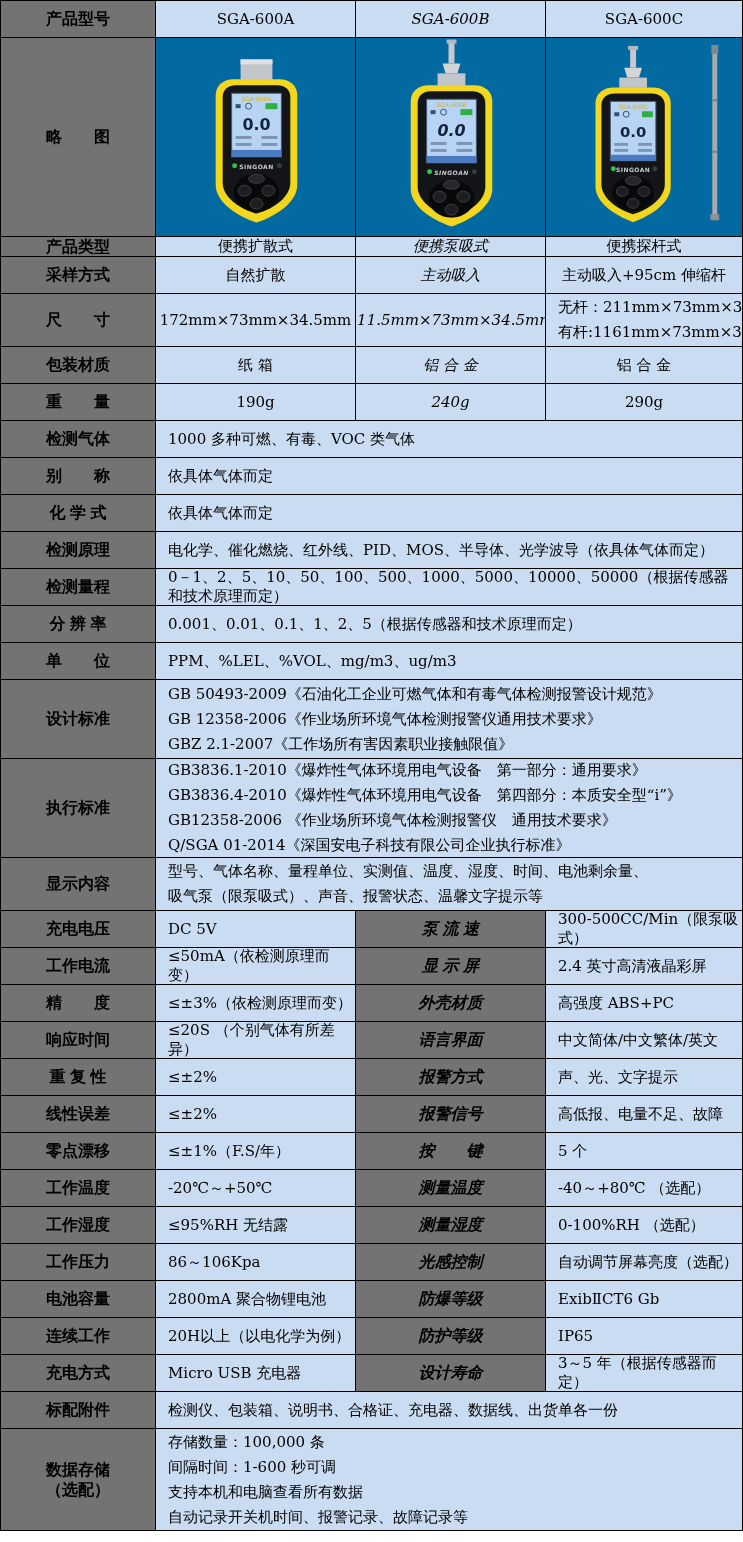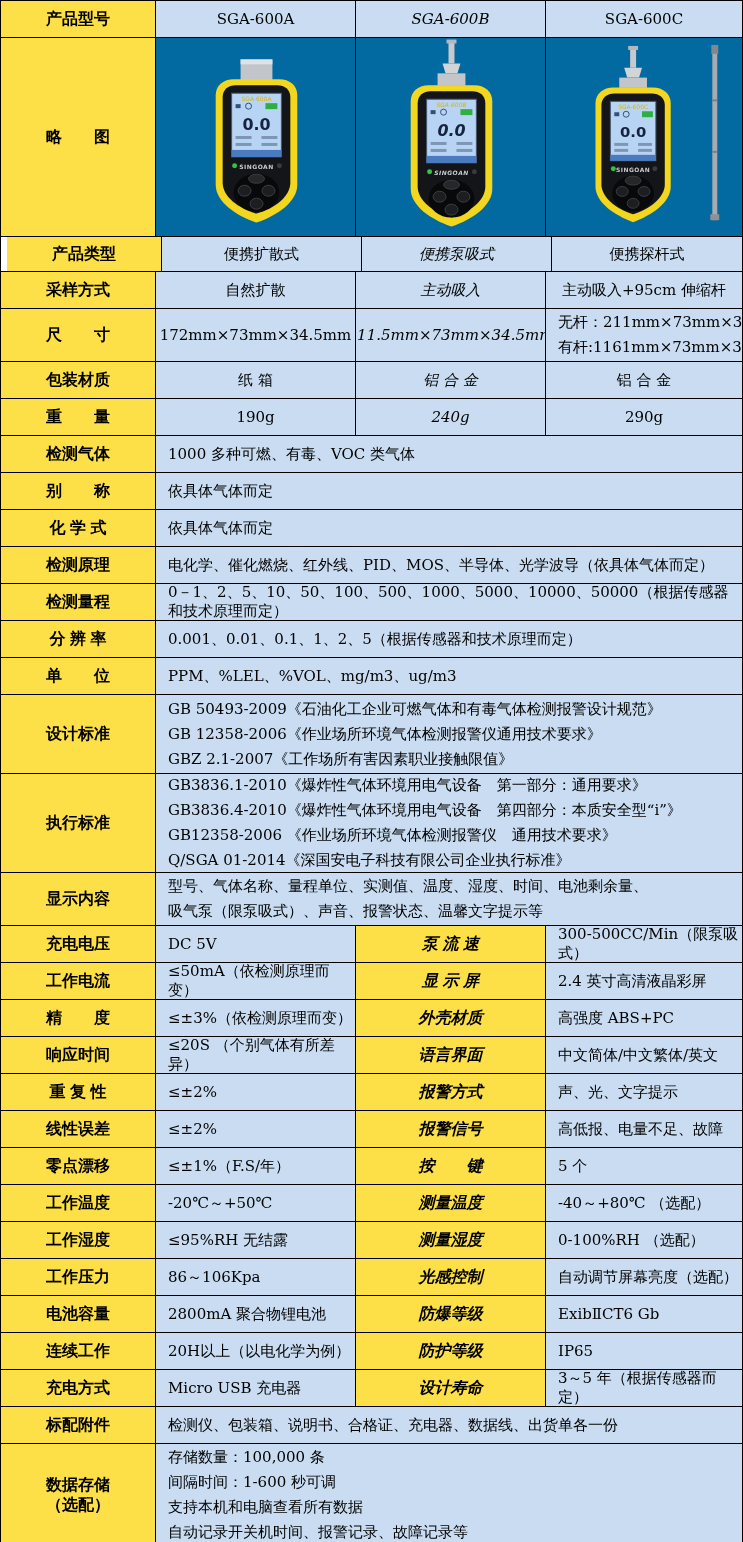--- a/index.html
+++ b/index.html
@@ -3,33 +3,33 @@
 <meta charset="utf-8">
 <style>
   html,body{margin:0;padding:0;background:#fff;color:#000;
     font-family:"Liberation Sans","DejaVu Sans",sans-serif;}
   .tbl{width:743px;border:1px solid #000;box-sizing:border-box;}
   .row{display:flex;align-items:stretch;border-bottom:1px solid #000;box-sizing:border-box;}
   .row:last-child{border-bottom:none;}
   .cell{box-sizing:border-box;border-right:1px solid #000;display:flex;
         align-items:center;justify-content:center;overflow:hidden;}
   .cell:last-child{border-right:none;}
-  .lbl{width:155px;min-width:155px;background:#fde047;font-weight:bold;
+  .lbl{width:155px;min-width:155px;background:#737373;font-weight:bold;
        font-size:16px;text-align:center;line-height:1.25;white-space:pre-wrap;}
   .val{background:#C9DCF1;font-size:15px;
        font-family:"DejaVu Serif","Liberation Serif",serif;}
   .c1{width:200px;min-width:200px;}
   .c2{width:190px;min-width:190px;font-style:italic;}
   .c3{flex:1;}
   .left{justify-content:flex-start;padding-left:12px;text-align:left;}
   .lines{display:flex;flex-direction:column;justify-content:center;
          align-items:flex-start;padding:2px 8px 2px 12px;}
   .lines div{line-height:25px;white-space:nowrap;}
   .white{background:#0369a1;}
-  .h37{height:37px;} .h36{height:35px;padding-left:6px;} .h53{height:53px;} .h79{height:79px;}
+  .h37{height:37px;} .h36{height:20px;} .h53{height:53px;} .h79{height:79px;}
   .h99{height:99px;} .h101{height:101px;} .h199{height:199px;}
   .hdr{font-weight:normal;font-size:15px;}
   .lblmini{font-weight:bold;font-size:16px;display:flex;flex-direction:column;
            align-items:center;justify-content:center;}
   svg text{font-family:"DejaVu Sans","Liberation Sans",sans-serif;}
 </style>
 </head>
 <body>
 
 <div class="tbl">

